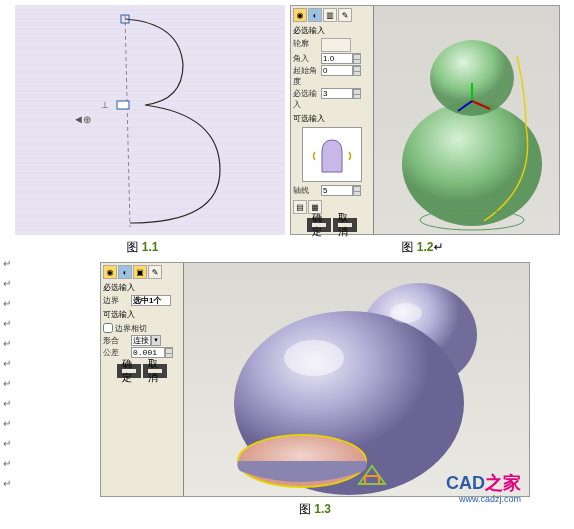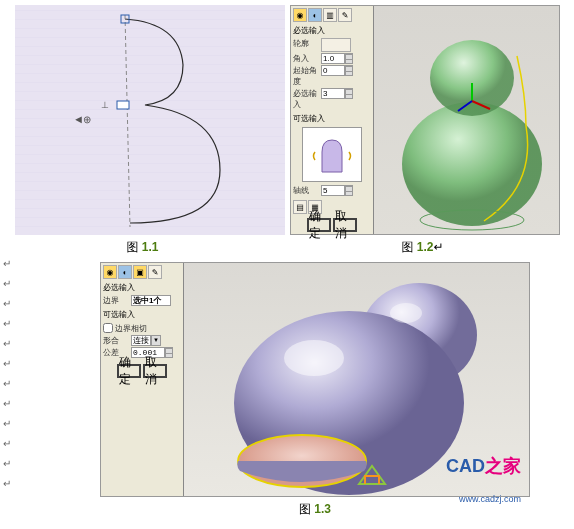--- a/index.html
+++ b/index.html
@@ -15,35 +15,35 @@
 
 
 .f12{width:270px;height:230px;margin:5px 0 0 5px;display:flex;border:1px solid #999}
 .panel{width:85px;height:100%;background:#ece9d8;border-right:1px solid #888;font-size:9px;padding:2px;position:relative}
 .tbicons{display:flex;gap:1px;margin-bottom:3px}
 .tbicon{width:14px;height:14px;background:#f4f0e4;border:1px solid #aaa;display:flex;align-items:center;justify-content:center;font-size:8px}
 .tbicon.y{background:#ffd966}
 .tbicon.b{background:#9cc2e5}
 .fld{display:flex;align-items:flex-start;margin:1px 0;font-size:8px}
 .fld label{width:28px;color:#333}
-.fld input{width:24px;height:11px;border:1px solid #999;font-size:8px;padding:0 1px}
+.fld input{width:32px;height:11px;border:1px solid #999;font-size:8px;padding:0 1px}
 .spin{width:8px;height:11px;background:#ddd;border:1px solid #999;display:flex;flex-direction:column}
 .spin::before,.spin::after{content:"";flex:1;border-top:1px solid #999}
 .preview{width:60px;height:55px;background:#fff;border:1px solid #999;margin:3px auto;display:flex;align-items:center;justify-content:center}
 .btns{display:flex;gap:2px;justify-content:center;margin-top:4px}
-.btn{width:24px;height:14px;background:#ece9d8;border:2px solid #404040;font-size:12px;display:flex;align-items:center;justify-content:center;cursor:pointer}
+.btn{width:24px;height:14px;background:#ece9d8;border:5px solid #404040;font-size:10px;display:flex;align-items:center;justify-content:center;cursor:pointer}
 .view3d{flex:1;background:linear-gradient(180deg,#d8d6d1 0%,#e0ded8 100%);position:relative}
 
 
 .f13{width:430px;height:235px;margin:2px 0 0 100px;display:flex;border:1px solid #999}
 .panel2{width:85px;height:100%;background:#ece9d8;border-right:1px solid #888;font-size:8px;padding:2px}
 .view3d2{flex:1;background:linear-gradient(180deg,#dbd9d4 0%,#eae8e2 100%);position:relative}
 
 .arrows{position:absolute;left:3px;font-size:10px;color:#666}
-.watermark{position:absolute;right:8px;bottom:18px;font-size:18px;font-weight:bold}
+.watermark{position:absolute;right:8px;bottom:1px;font-size:18px;font-weight:bold}
 .watermark .cad{color:#2a5caa}
 .watermark .zhj{color:#e6007e}
 .wmurl{position:absolute;right:8px;bottom:-8px;font-size:9px;color:#2a5caa}
 .wmlogo{position:absolute;right:140px;bottom:6px}
 </style>
 </head>
 <body>
 
 <div class="row">
 

